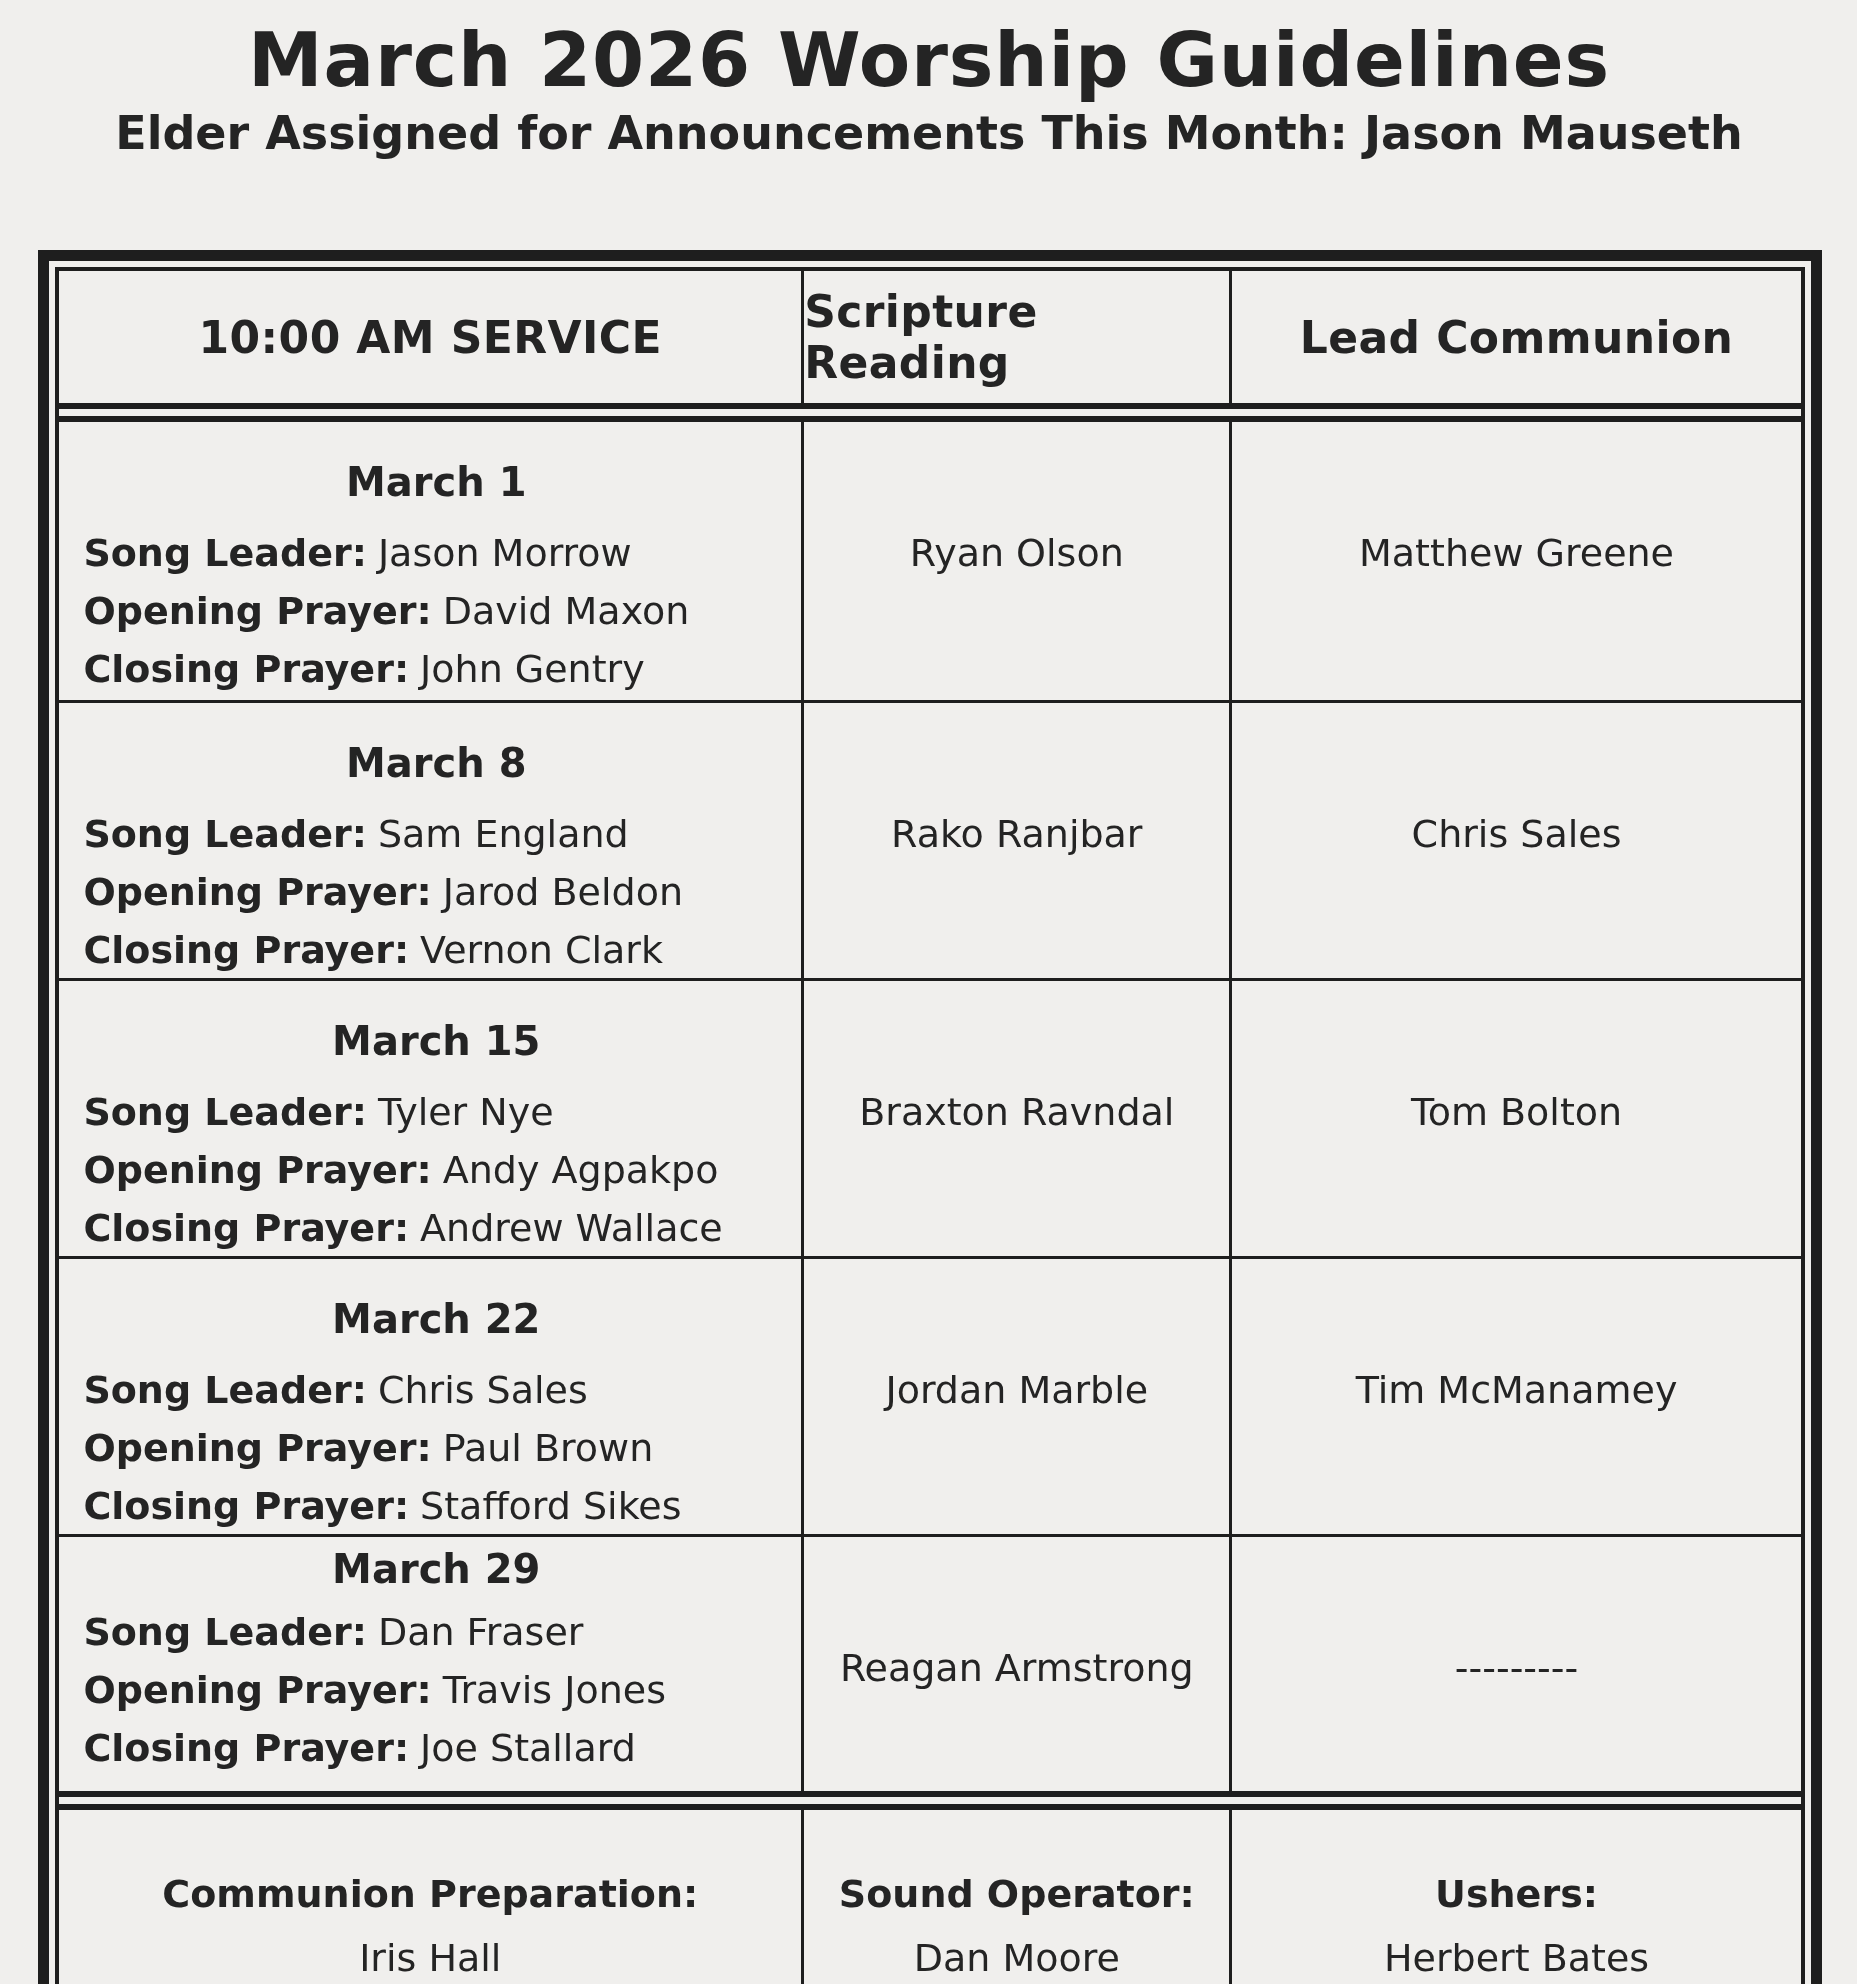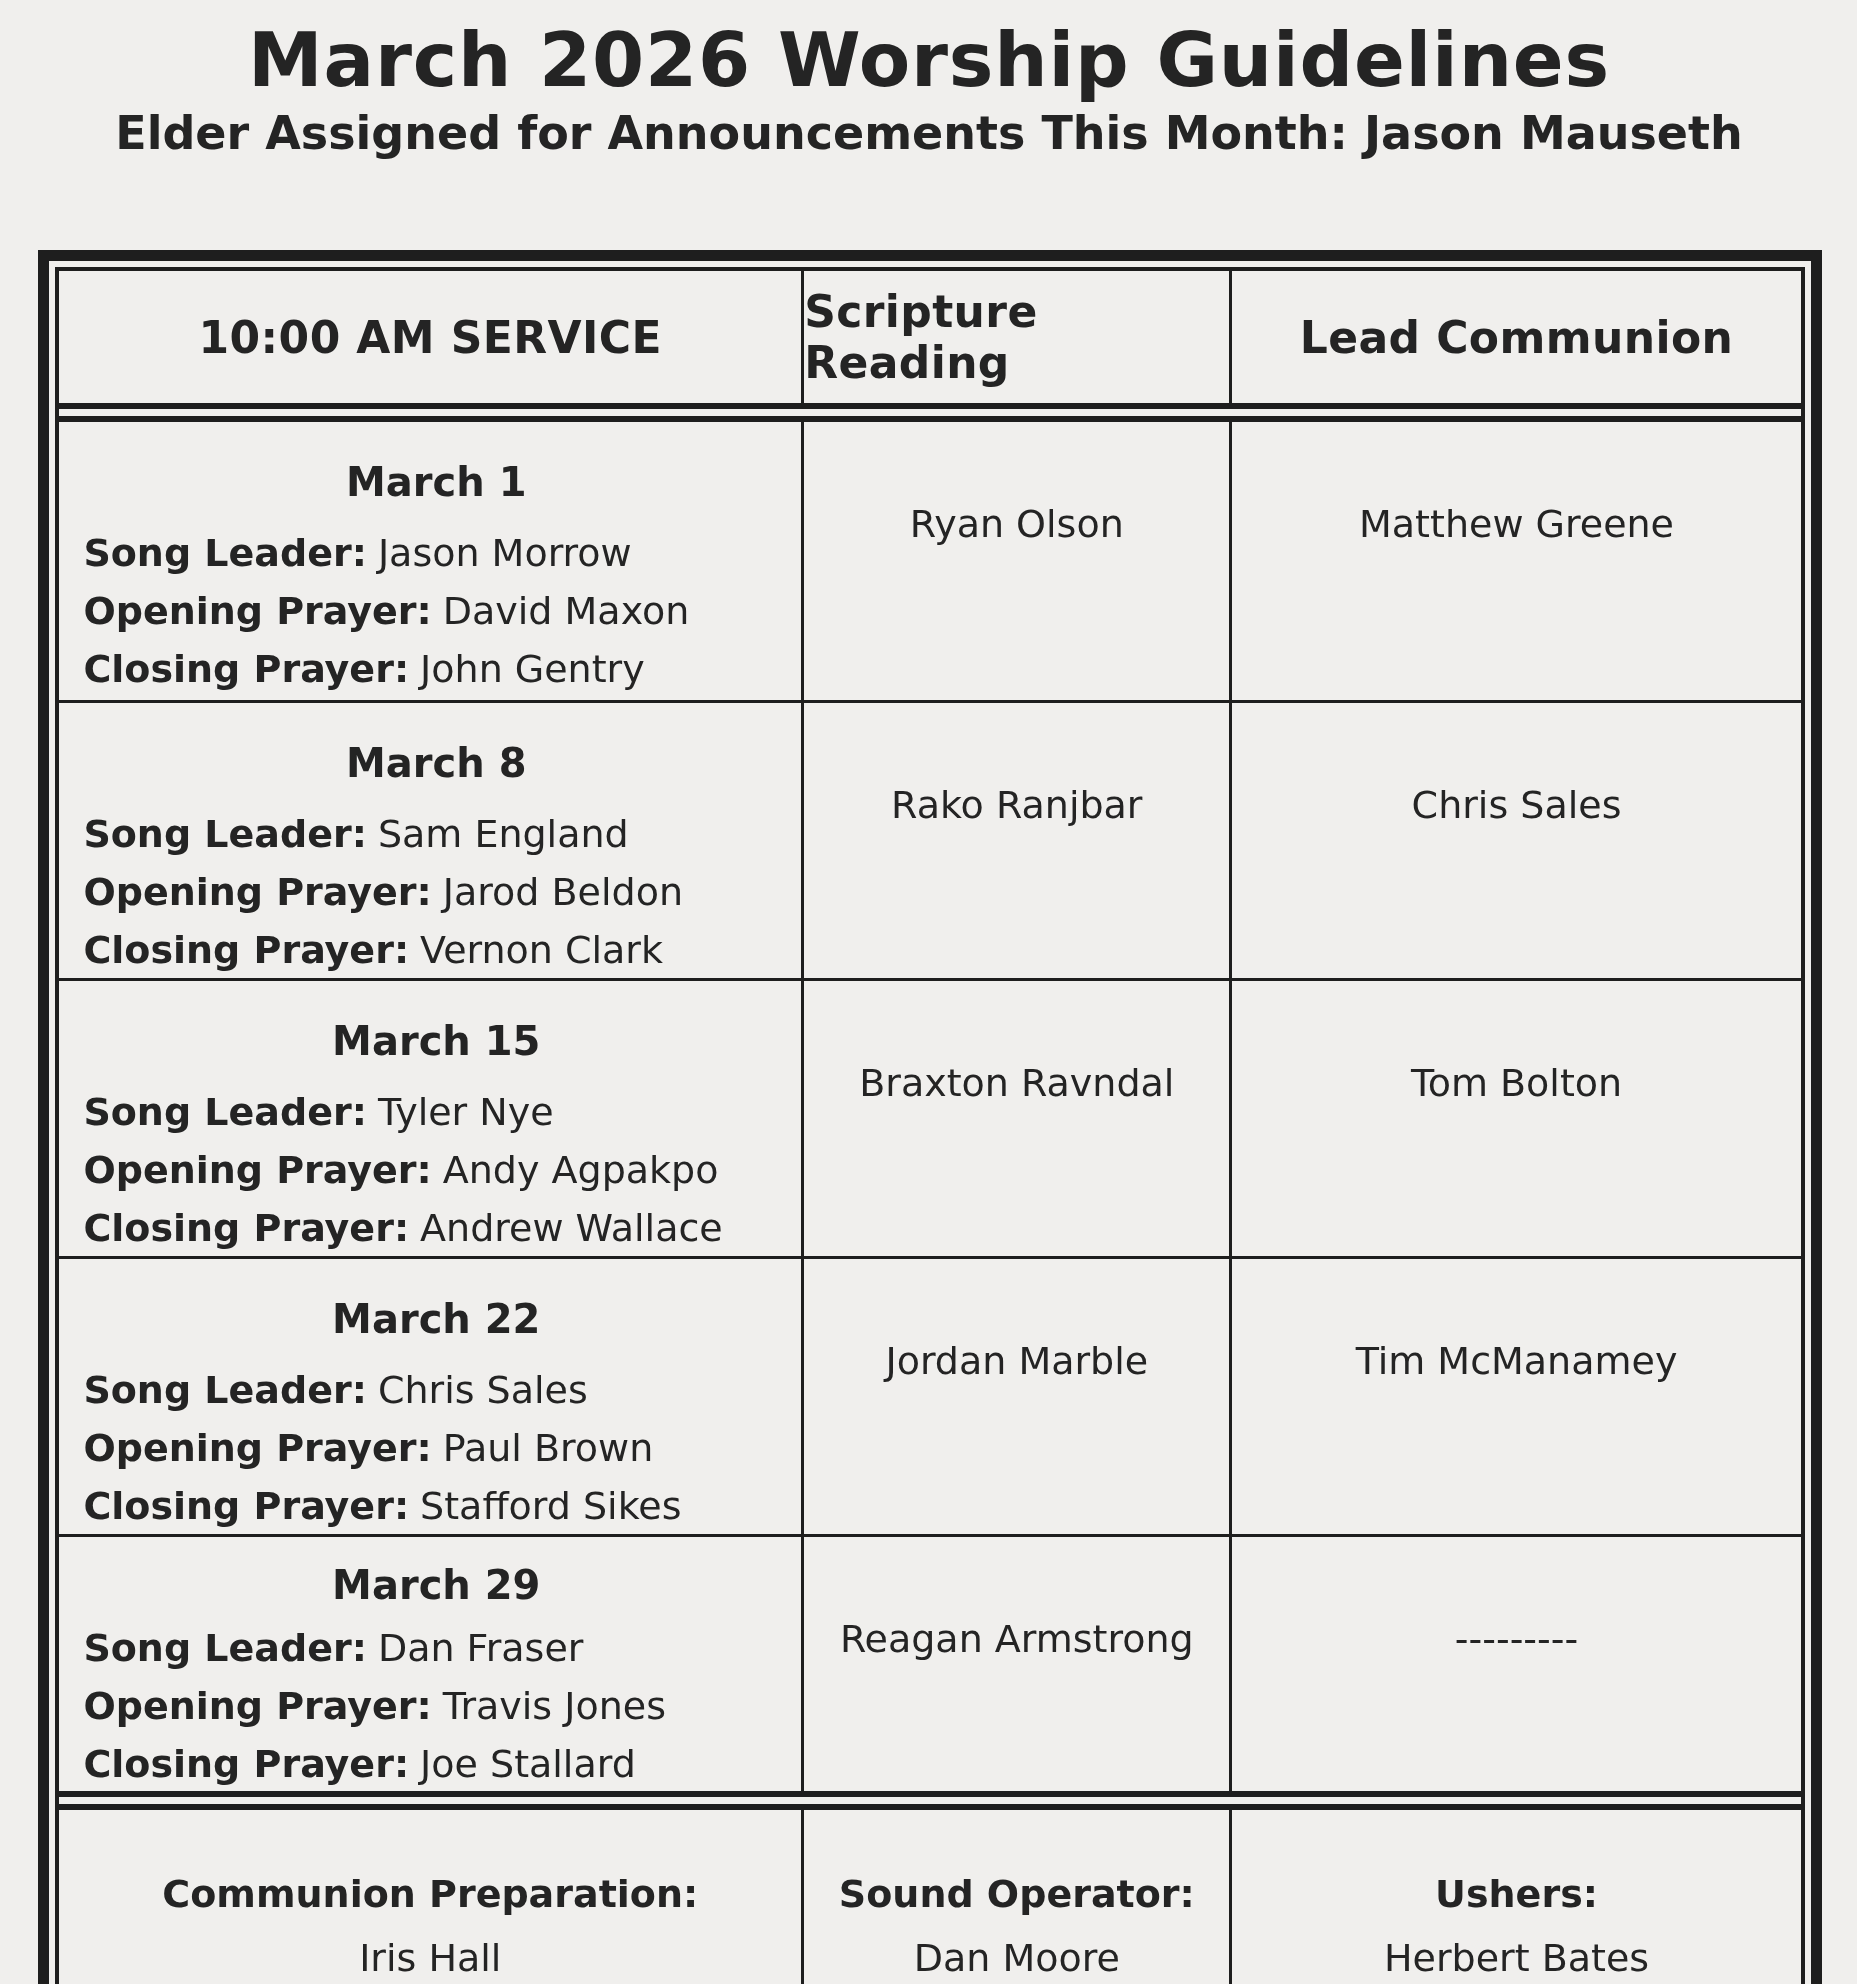--- a/index.html
+++ b/index.html
@@ -72,40 +72,40 @@
   .c3 { width: 32.8%; border-left: 3.2px solid #1e1e1e; }
   .hdr {
     display: flex;
     align-items: center;
     justify-content: center;
     font-size: 44px;
     font-weight: 700;
     letter-spacing: 0.4px;
   }
   .service-cell { padding: 36px 12px 0 24px; }
-  .body-row.last .service-cell { padding-top: 24px; }
+  .body-row.last .service-cell { padding-top: 8px; }
   .date {
     text-align: center;
     font-size: 40px;
     font-weight: 700;
     line-height: 48px;
     margin-bottom: 18px;
   }
   .body-row.last .date { margin-bottom: 10px; }
   .line {
     font-size: 38px;
     line-height: 58px;
     white-space: nowrap;
   }
   .lbl { font-weight: 700; margin-right: 11px; }
   .center-cell {
     display: flex;
     justify-content: center;
     align-items: flex-start;
-    padding-top: 80px;
+    padding-top: 109px;
     font-size: 38px;
     text-align: center;
   }
   .footer-cell {
     padding-top: 52px;
     text-align: center;
     font-size: 38px;
     line-height: 64px;
   }
   .flabel { font-weight: 700; }

